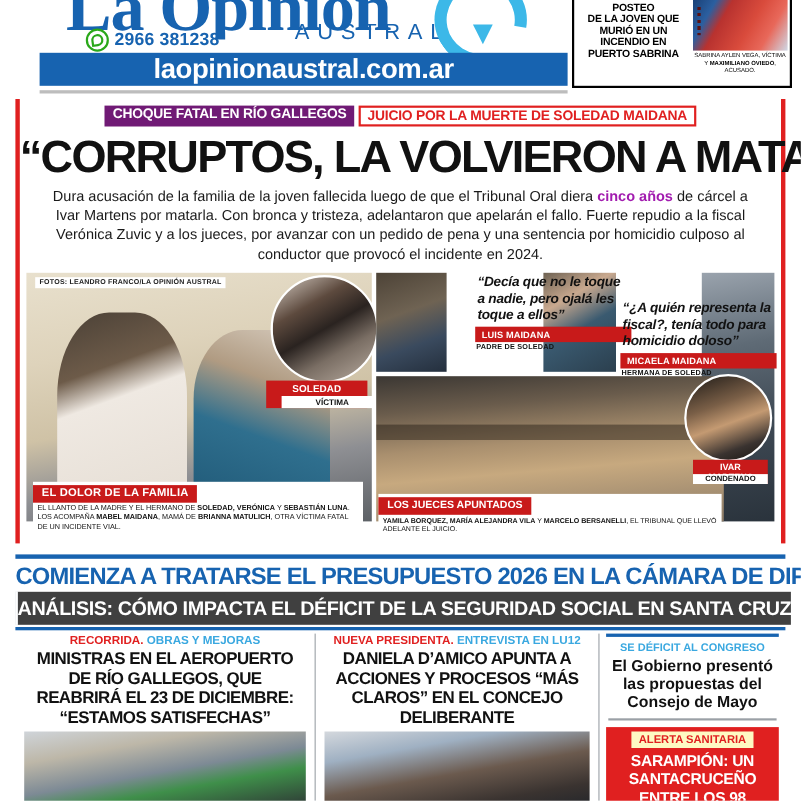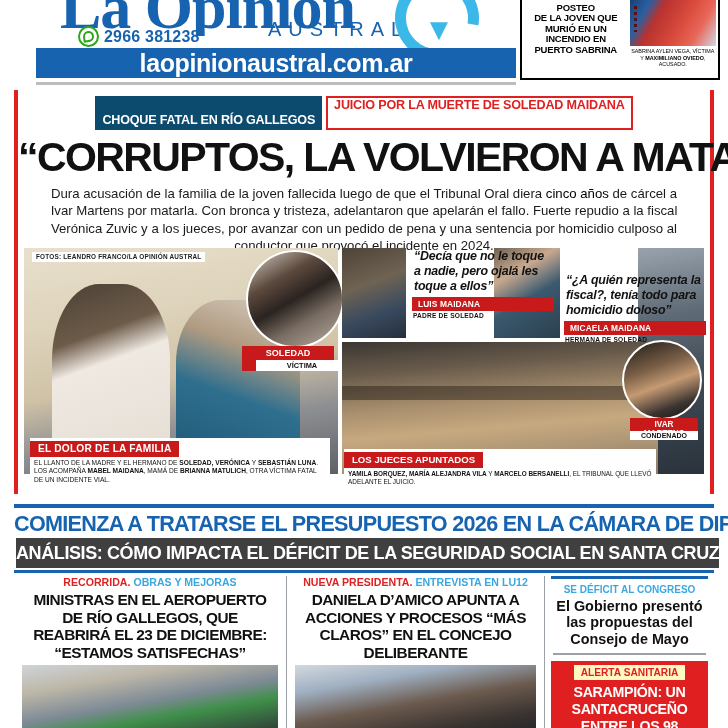--- a/index.html
+++ b/index.html
@@ -72,35 +72,35 @@
   .rule-grey{position:absolute;left:36px;top:82px;width:480px;height:3px;background:#bdbdbd;}
 
   
   .mainblock{
     position:absolute;left:14px;top:90px;width:700px;height:404px;
     border-left:4px solid #e02020;border-right:4px solid #e02020;
     box-sizing:border-box;background:#fff;
   }
   .kickers{display:flex;justify-content:center;gap:4px;margin-top:6px;}
   .kick{
-    background:#0c4a6e;color:#fff;font-size:12.6px;font-weight:800;
-    padding:18px 7px 3px 7px;letter-spacing:-.2px;line-height:13px;
+    background:#701a75;color:#fff;font-size:12.6px;font-weight:800;
+    padding:1px 7px 3px 7px;letter-spacing:-.2px;line-height:13px;
   }
   .kick.outline{background:#fff;color:#e02020;border:2px solid #e02020;padding:.5px 6px 1px 6px;}
 
   .bigtitle{
     text-align:center;font-size:41px;font-weight:800;color:#111;letter-spacing:-1.6px;
     line-height:46px;margin-top:4px;white-space:nowrap;
     transform:scaleX(1.0);
   }
   .subdeck{
     text-align:center;font-size:13.2px;line-height:17.4px;color:#1a1a1a;
     padding:5px 24px 0 24px;font-weight:400;
   }
-  .subdeck .hl{color:#000000;font-weight:400;}
+  .subdeck .hl{color:#a21caf;font-weight:700;}
 
   
   .photos{position:absolute;left:6px;top:158px;right:6px;bottom:4px;}
   .ph{position:absolute;overflow:hidden;background:#8a8a8a;}
   .p-main{left:0;top:0;width:314px;height:226px;
     background:linear-gradient(170deg,#e8e0cd 0%,#ded3bb 30%,#cfc2a6 55%,#8e8f93 75%,#5d6166 100%);}
   .p-main:before{content:"";position:absolute;left:28px;top:36px;width:118px;height:190px;
     background:linear-gradient(160deg,#4a4036 0%,#6d5b49 28%,#efe9e2 42%,#e4dcd2 100%);border-radius:40% 40% 0 0;}
   .p-main:after{content:"";position:absolute;left:152px;top:52px;width:124px;height:174px;
     background:linear-gradient(200deg,#d9cfc2 0%,#b09b82 30%,#2f6f8e 55%,#1d5573 100%);border-radius:36% 36% 0 0;}
@@ -148,21 +148,21 @@
   .capbox .cap-b b{font-weight:800;}
 
   .capbox2{position:absolute;left:320px;bottom:2px;width:312px;background:#fff;}
   .capbox2 .cap-t{background:#c81a1a;color:#fff;font-size:9.6px;font-weight:800;
        display:inline-block;padding:2px 8px 3px 8px;}
   .capbox2 .cap-b{font-size:6.4px;line-height:8px;color:#111;padding:2px 4px;}
   .capbox2 .cap-b b{font-weight:800;}
 
   
   .qbox{position:absolute;width:142px;}
-  .q1{left:388px;top:0;}
+  .q1{left:408px;top:0;}
   .q2{left:540px;top:0;margin-top:24px;}
   .qtxt{font-style:italic;font-weight:800;font-size:12.4px;line-height:15px;color:#111;
         padding:1px 2px 0 2px;letter-spacing:-.2px;}
   .qname{background:#c81a1a;color:#fff;font-size:8.4px;font-weight:800;
         padding:1.6px 6px 2px 6px;display:block;margin-top:3px;letter-spacing:.1px;}
   .qrole{font-size:6.6px;font-weight:700;color:#111;padding:1.6px 0 0 1px;letter-spacing:.2px;}
 
   
   .blueband{position:absolute;left:14px;top:504px;width:700px;height:66px;background:#fff;}
   .bb-rule{height:4px;background:#1763b0;}

